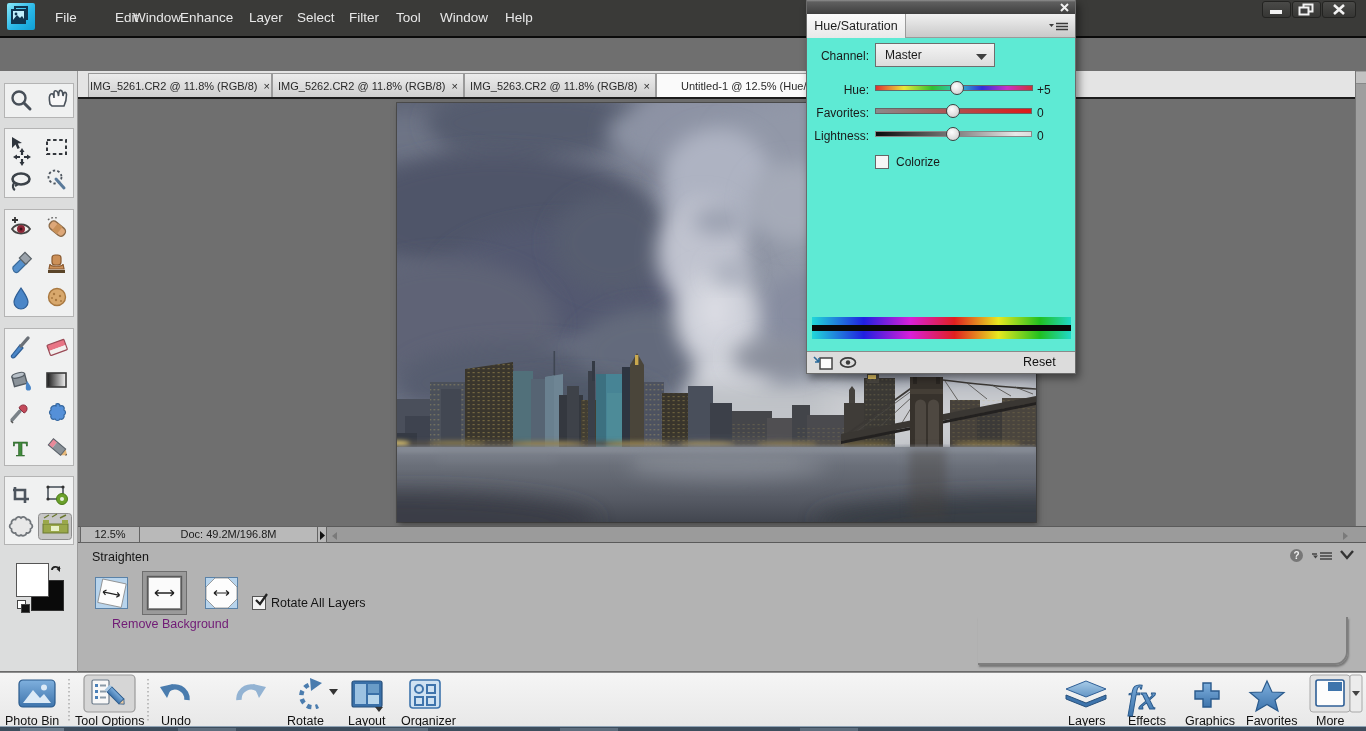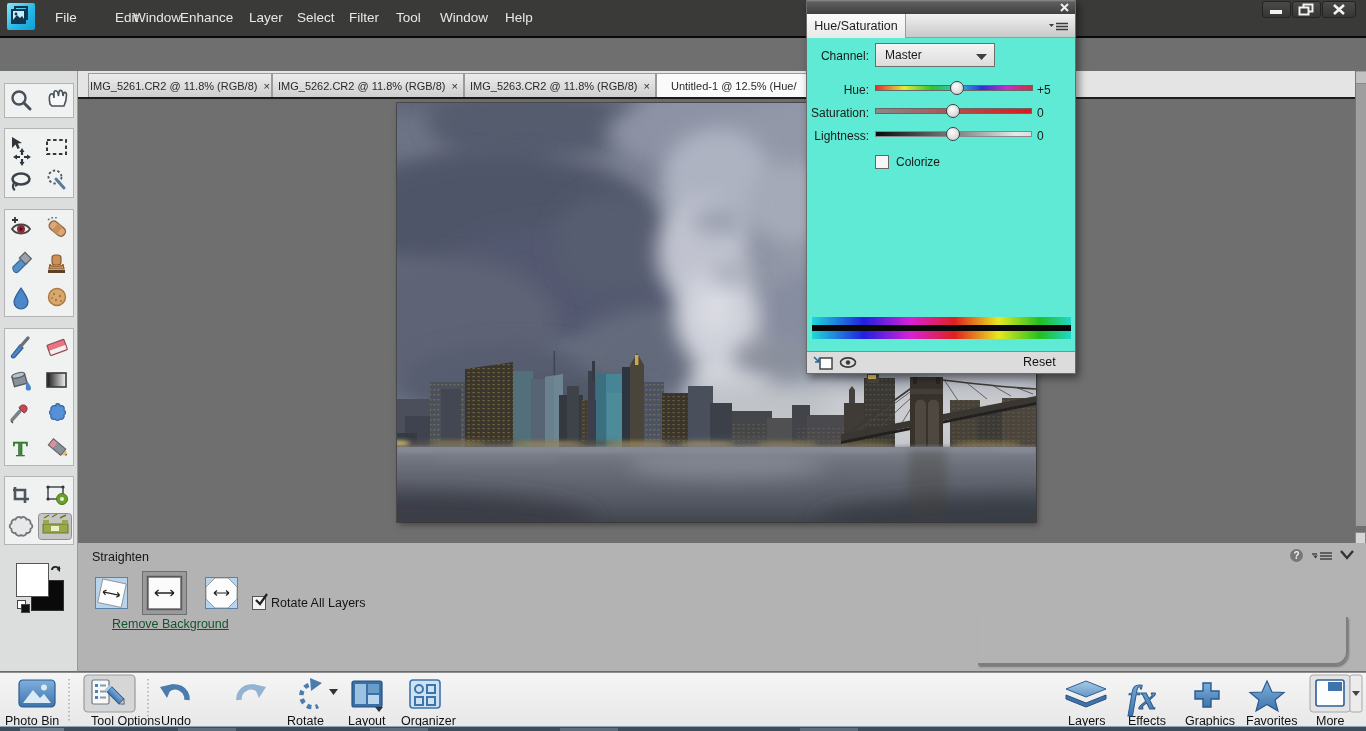--- a/index.html
+++ b/index.html
@@ -74,21 +74,21 @@
           <path d="M11 3 L21 12 M21 3 L11 12" stroke="#f2f2f2" stroke-width="2.6"></path>
         </svg>
       </div>
   </div>
 
 
   <div id="tabbar">
     <div class="doctab" style="left:88px;width:184px;">IMG_5261.CR2 @ 11.8% (RGB/8) &nbsp;×</div>
     <div class="doctab" style="left:272px;width:192px;">IMG_5262.CR2 @ 11.8% (RGB/8) &nbsp;×</div>
     <div class="doctab" style="left:464px;width:192px;">IMG_5263.CR2 @ 11.8% (RGB/8) &nbsp;×</div>
-    <div class="doctab" style="left:656px;width:200px;background:#fafafa;text-align:left;padding-left:14px;">Untitled-1 @ 12.5% (Hue/</div>
+    <div class="doctab" style="left:656px;width:200px;background:#fafafa;text-align:left;padding-left:24px;">Untitled-1 @ 12.5% (Hue/</div>
   </div>
 
   <div id="canvas">
     <div id="photo" style="left:319px;top:4px;width:639px;height:419px;background:#6a7080;box-shadow:0 0 0 1px rgba(35,35,35,0.45),2px 3px 6px rgba(30,30,30,0.5);">
       <svg style="left:0;top:0;" width="639" height="419" viewBox="0 0 639 419" preserveAspectRatio="none">
         <defs>
           <linearGradient id="skyg" x1="0" y1="0" x2="1" y2="0.25">
             <stop offset="0" stop-color="#5d6375"></stop>
             <stop offset="0.45" stop-color="#7e8495"></stop>
             <stop offset="0.75" stop-color="#9ba1af"></stop>
@@ -275,20 +275,35 @@
 
         <rect x="512" y="346" width="37" height="70" fill="#44403a" opacity="0.35" filter="url(#b5)"></rect>
       </svg>
     </div>
   </div>
 
   <div style="left:1355px;top:71px;width:11px;height:455px;background:#9e9e9e;border-left:1px solid #777;"></div>
   <div style="left:1356px;top:72px;width:10px;height:12px;background:#c2c2c2;border-bottom:1px solid #888;"></div>
   <div style="left:1355px;top:532px;width:11px;height:13px;background:#d6d6d6;border:1px solid #888;"></div>
 
+  <div id="statusrow">
+    <div class="statbox" style="left:2px;width:60px;">12.5%</div>
+    <div class="statbox" style="left:61px;width:179px;">Doc: 49.2M/196.8M</div>
+    <div class="statbox" style="left:239px;width:10px;">
+        <svg style="left:1px;top:4px;" width="7" height="9">
+          <path d="M1 0 L6 4.5 L1 9 Z" fill="#111"></path>
+        </svg>
+      </div>
+    <svg style="left:254px;top:5px;" width="6" height="8">
+        <path d="M5 0 L0 4 L5 8 Z" fill="#7a7a7a"></path>
+      </svg>
+    <svg style="left:1264px;top:5px;" width="6" height="8">
+        <path d="M1 0 L6 4 L1 8 Z" fill="#7a7a7a"></path>
+      </svg>
+  </div>
 
   <div id="toolcol">
     <div class="toolgroup" style="top:12px;height:35px;"></div>
     <div class="toolgroup" style="top:57px;height:70px;"></div>
     <div class="toolgroup" style="top:138px;height:108px;"></div>
     <div class="toolgroup" style="top:257px;height:138px;"></div>
     <div class="toolgroup" style="top:405px;height:69px;"></div>
     <div id="toolicons" style="left:0;top:0;width:78px;height:474px;">
       <svg style="left:0;top:0;" width="78" height="474" viewBox="0 0 78 474">
         <defs>
@@ -432,42 +447,42 @@
         <path d="M13 22 L32 22 M13 22 L16.5 19 M13 22 L16.5 25 M32 22 L28.5 19 M32 22 L28.5 25" stroke="#222" stroke-width="1.3" fill="none"></path>
       </svg>
     </div>
     <div id="opt3" style="left:127px;top:34px;width:33px;height:32px;">
       <svg style="left:0;top:0;" width="33" height="32" viewBox="0 0 33 32">
         <rect x="0.5" y="0.5" width="32" height="31" fill="#b8d4ec" stroke="#5a82a8" stroke-width="1"></rect>
         <polygon points="10,1 23,1 32,10 32,22 23,31 10,31 1,22 1,10" fill="#fdfdfd" stroke="#888" stroke-width="0.8"></polygon>
         <path d="M9 16 L24 16 M9 16 L12 13.5 M9 16 L12 18.5 M24 16 L21 13.5 M24 16 L21 18.5" stroke="#222" stroke-width="1.2" fill="none"></path>
       </svg>
     </div>
-    <span style="left:34px;top:74px;font-size:12.5px;color:#14532d;text-decoration:underline;">Remove Background</span>
+    <span style="left:34px;top:74px;font-size:12.5px;color:#701a75;">Remove Background</span>
     <div style="left:174px;top:53px;width:14px;height:14px;background:#f4f4f4;border:1px solid #555;"></div>
     <svg style="left:175px;top:48px;" width="18" height="18">
         <path d="M3 9 L7 13 L14 3" stroke="#222" stroke-width="2.2" fill="none"></path>
       </svg>
     <span style="left:193px;top:53px;font-size:12.5px;color:#141414;">Rotate All Layers</span>
 
     <div style="left:1212px;top:6px;width:13px;height:13px;border-radius:50%;background:#777;color:#f0f0f0;font-size:10px;font-weight:bold;text-align:center;line-height:13px;">?</div>
     <svg style="left:1234px;top:9px;" width="20" height="10">
         <path d="M0 2 L5 2 M8 1 L20 1 M8 4 L20 4 M8 7 L20 7" stroke="#444" stroke-width="1.6"></path>
         <path d="M1 3.5 L3.5 6.5 L6 3.5" fill="#444"></path>
       </svg>
     <svg style="left:1262px;top:7px;" width="14" height="10">
         <path d="M1 1 L7 8 L13 1" stroke="#333" stroke-width="2.4" fill="none"></path>
       </svg>
 
     <div style="left:900px;top:74px;width:370px;height:48px;border-right:2px solid #7e7e7e;border-bottom:2px solid #7e7e7e;border-bottom-right-radius:13px;box-shadow:1px 2px 2px rgba(70,70,70,0.55);"></div>
   </div>
 
   <div id="taskbar">
     <span class="tblabel" style="left:5px;">Photo Bin</span>
-    <span class="tblabel" style="left:75px;margin-left:16px;">Tool Options</span>
+    <span class="tblabel" style="left:75px;">Tool Options</span>
     <span class="tblabel" style="left:161px;">Undo</span>
     <span class="tblabel" style="left:228px;margin-top:38px;">Redo</span>
     <span class="tblabel" style="left:287px;">Rotate</span>
     <span class="tblabel" style="left:348px;">Layout</span>
     <span class="tblabel" style="left:401px;">Organizer</span>
     <span class="tblabel" style="left:1068px;">Layers</span>
     <span class="tblabel" style="left:1128px;">Effects</span>
     <span class="tblabel" style="left:1185px;">Graphics</span>
     <span class="tblabel" style="left:1246px;">Favorites</span>
     <span class="tblabel" style="left:1316px;">More</span>
@@ -572,21 +587,21 @@
       <svg style="left:99px;top:9px;" width="13" height="8">
           <path d="M1 1 L6.5 7 L12 1 Z" fill="#3f3f3f"></path>
         </svg>
     </div>
 
     <span class="dlbl" style="left:0px;top:83px;width:62px;">Hue:</span>
     <div style="left:68px;top:85px;width:158px;height:6px;border:1px solid #666;background:linear-gradient(90deg,#e03030,#e8e838 18%,#30c030 36%,#30c8c8 52%,#3030d8 68%,#c830c8 84%,#d03038);"></div>
     <div style="left:143px;top:81px;width:14px;height:14px;border-radius:50%;background:radial-gradient(circle at 40% 35%,#fdfdfd,#c8c8c8);border:1.5px solid #3f3f3f;"></div>
     <span class="dlbl" style="left:230px;top:83px;width:26px;text-align:left;">+5</span>
 
-    <span class="dlbl" style="left:0px;top:106px;width:62px;">Saturation:</span>
+    <span class="dlbl" style="left:0px;top:106px;width:62px;">Favorites:</span>
     <div style="left:68px;top:108px;width:157px;height:6px;border:1px solid #666;background:linear-gradient(90deg,#8a8a8a,#b05050 50%,#e01818);"></div>
     <div style="left:139px;top:104px;width:14px;height:14px;border-radius:50%;background:radial-gradient(circle at 40% 35%,#fdfdfd,#c8c8c8);border:1.5px solid #3f3f3f;"></div>
     <span class="dlbl" style="left:230px;top:106px;width:26px;text-align:left;">0</span>
 
     <span class="dlbl" style="left:0px;top:129px;width:62px;">Lightness:</span>
     <div style="left:68px;top:131px;width:157px;height:6px;border:1px solid #888;background:linear-gradient(90deg,#0a0a0a,#888 55%,#e8e8e8 90%,#dcdcdc);"></div>
     <div style="left:139px;top:127px;width:14px;height:14px;border-radius:50%;background:radial-gradient(circle at 40% 35%,#fdfdfd,#c8c8c8);border:1.5px solid #3f3f3f;"></div>
     <span class="dlbl" style="left:230px;top:129px;width:26px;text-align:left;">0</span>
 
     <div style="left:68px;top:155px;width:14px;height:14px;background:#f6f6f6;border:1px solid #666;"></div>

